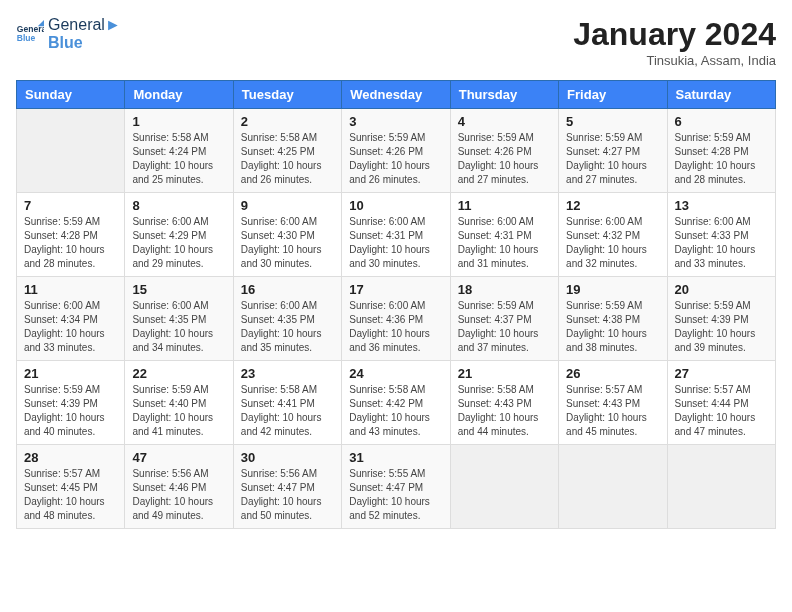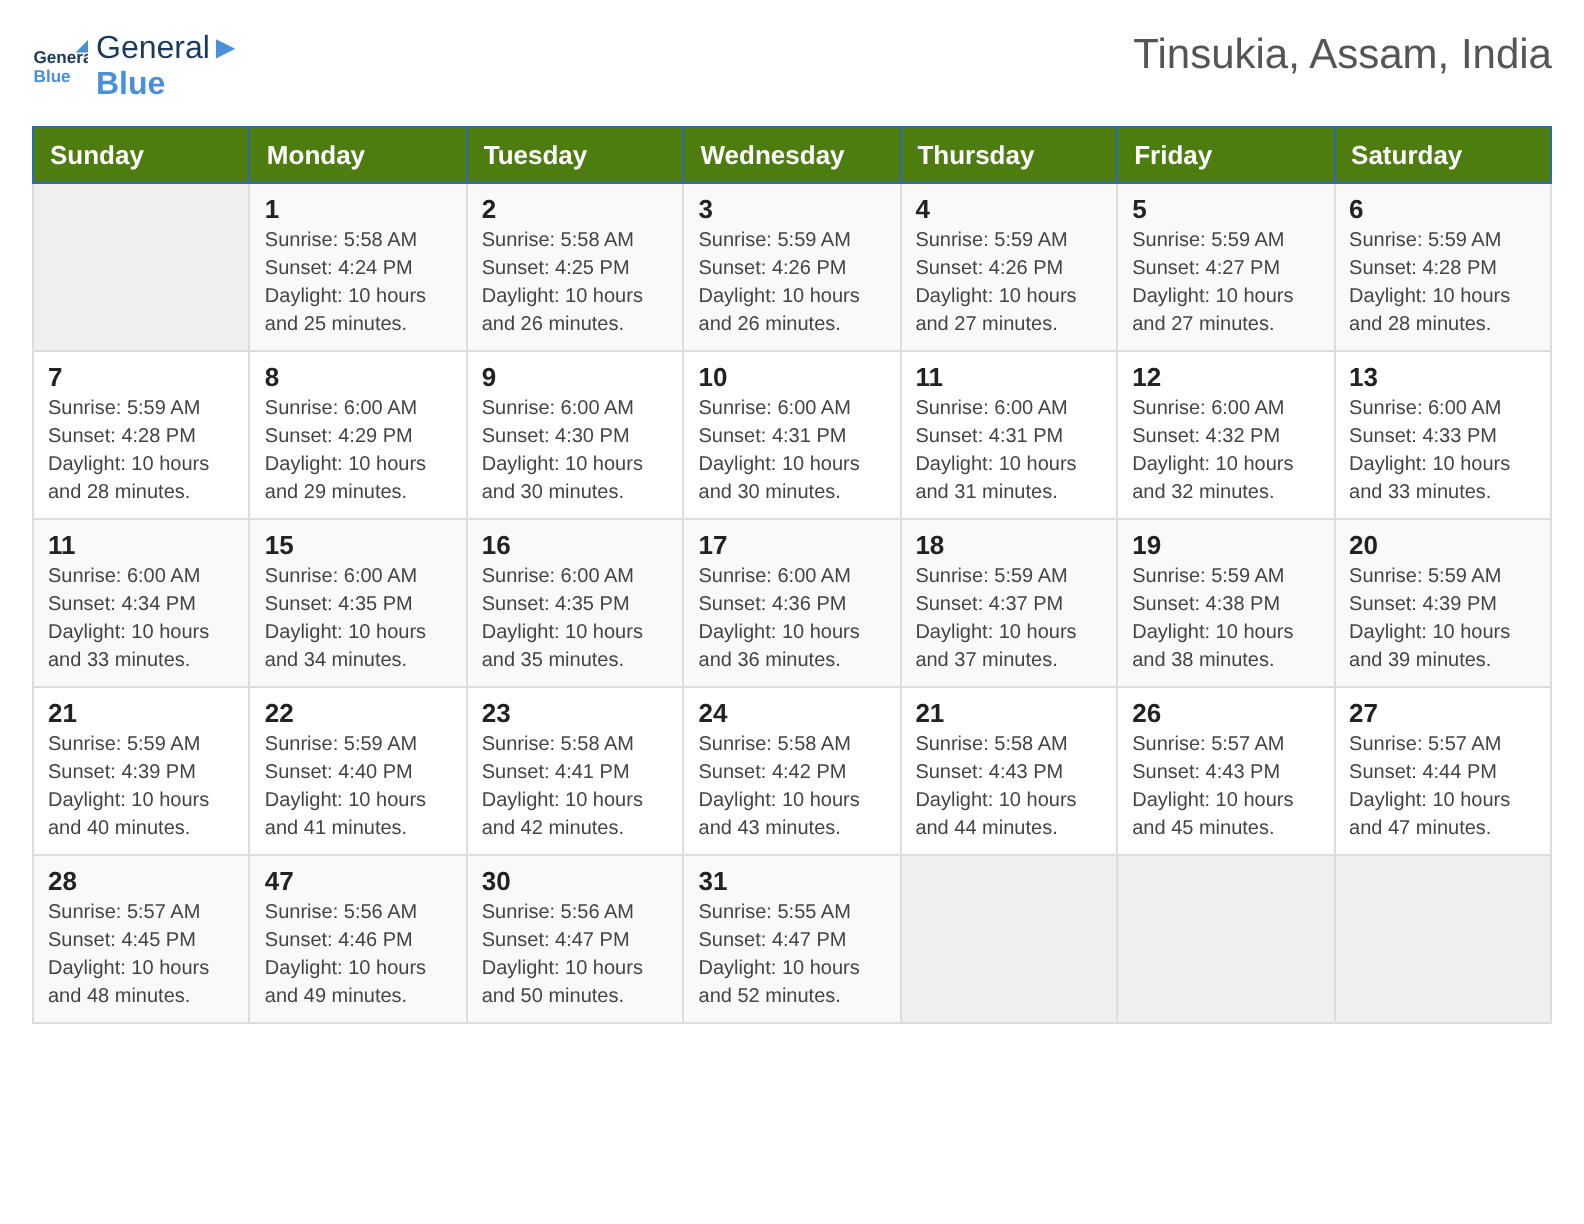--- a/index.html
+++ b/index.html
@@ -27,30 +27,30 @@
     }
     .title-block {
       text-align: right;
     }
     .month-year {
       font-size: 32px;
       font-weight: bold;
       color: #222;
     }
     .location {
-      font-size: 21px;
+      font-size: 13px;
       color: #555;
     }
     .calendar-table {
       width: 100%;
       border-collapse: collapse;
       border: 1px solid #ccc;
     }
     .calendar-table th {
-      background: #4d7c0f;
+      background: #3b82f6;
       color: #fff;
       text-align: left;
       padding: 6px 8px;
       font-size: 13px;
       font-weight: bold;
       border: 1px solid #2b6cb0;
     }
     .calendar-table td {
       vertical-align: top;
       padding: 5px 7px;
@@ -95,20 +95,21 @@
       <polygon points="28,8 36,8 36,0" fill="#4a90d9"></polygon>
     </svg>
     <div>
       <div style="font-size:16px;font-weight:normal;color:#1a3a5c;line-height:1.1">
         <span style="color:#1a3a5c">General</span><span style="color:#4a90d9">►</span>
       </div>
       <div style="font-size:16px;font-weight:bold;color:#4a90d9;line-height:1.1">Blue</div>
     </div>
   </div>
   <div class="title-block">
+    <div class="month-year">January 2024</div>
     <div class="location">Tinsukia, Assam, India</div>
   </div>
 </div>
 
 <table class="calendar-table">
   <thead>
     <tr>
     <th>Sunday</th>
         <th>Monday</th>
         <th>Tuesday</th>

